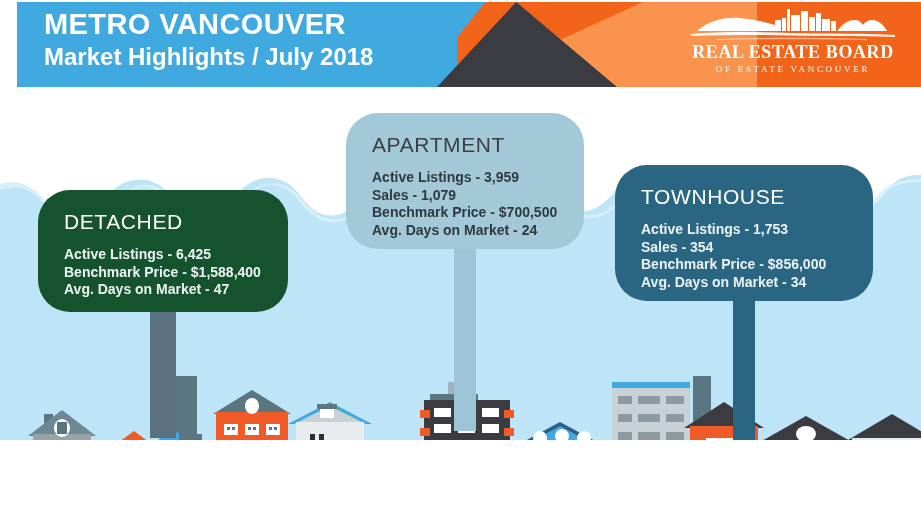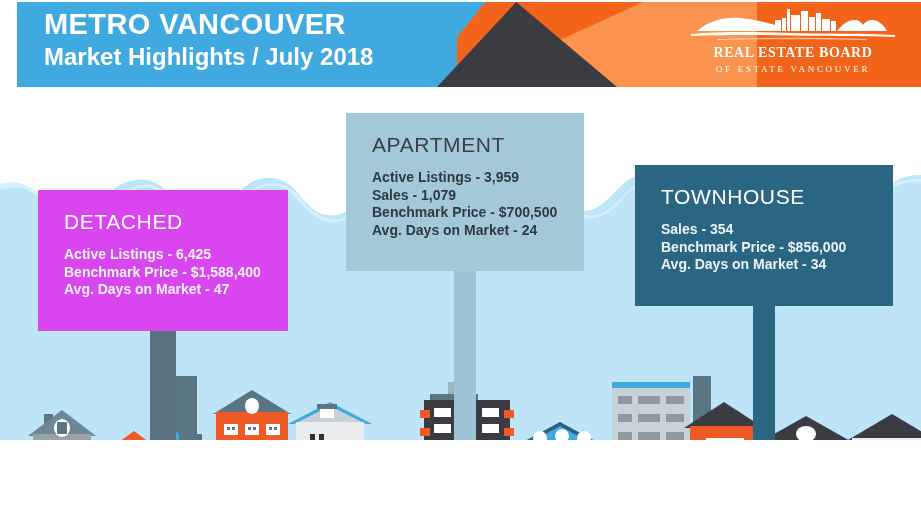--- a/index.html
+++ b/index.html
@@ -90,21 +90,21 @@
     top: 5px;
     width: 232px;
     height: 74px;
     z-index: 5;
     text-align: center;
   }
   .logo-sky { display: block; margin: 0 auto; }
   .logo-name {
     color: #ffffff;
     font-family: "Liberation Serif", serif;
-    font-size: 14px;
+    font-size: 18px;
     font-weight: bold;
     letter-spacing: 0.6px;
     line-height: 19px;
     white-space: nowrap;
   }
   .logo-sub {
     color: #ffffff;
     font-family: "Liberation Serif", serif;
     font-size: 9px;
     letter-spacing: 2.7px;
@@ -158,53 +158,54 @@
   .sign { position: absolute; z-index: 20; }
   .sign-post {
     position: absolute;
     left: 50%;
     transform: translateX(-50%);
     top: 100%;
   }
   .panel {
     position: relative;
     box-sizing: border-box;
-    padding: 18px 22px 32px 26px;
+    padding: 18px 22px 10px 26px;
+    border-radius: 32px;
   }
   .panel-title {
     font-size: 21px;
     font-weight: normal;
     letter-spacing: 0.6px;
     line-height: 27px;
     margin-bottom: 11px;
     white-space: nowrap;
   }
   .panel-line {
     font-size: 14px;
     font-weight: bold;
     line-height: 17.5px;
     white-space: nowrap;
   }
 
   
   #sign-detached { left: 38px; top: 103px; width: 250px; }
-  #sign-detached .panel { background: #d946ef; min-height: 122px; }
+  #sign-detached .panel { background: #14532d; min-height: 122px; }
   #sign-detached .panel-title { color: #ffffff; }
   #sign-detached .panel-line { color: #eef4f6; }
   #sign-detached .sign-post { width: 26px; height: 126px; background: #5a7280; }
 
   
   #sign-apartment { left: 346px; top: 26px; width: 238px; }
   #sign-apartment .panel { background: #a3c9d9; min-height: 122px; }
   #sign-apartment .panel-title { color: #3a4046; }
   #sign-apartment .panel-line { color: #2f3940; }
   #sign-apartment .sign-post { width: 22px; height: 182px; background: #9dc4d6; }
 
   
-  #sign-townhouse { left: 635px; top: 78px; width: 258px; }
+  #sign-townhouse { left: 615px; top: 78px; width: 258px; }
   #sign-townhouse .panel { background: #2a6682; min-height: 122px; }
   #sign-townhouse .panel-title { color: #ffffff; }
   #sign-townhouse .panel-line { color: #eaf3f7; }
   #sign-townhouse .sign-post { width: 22px; height: 148px; background: #2a6682; }
 </style>
 </head>
 <body>
 
 <div id="infographic">
 
@@ -530,20 +531,21 @@
         <div class="panel-line">Sales - 1,079</div>
         <div class="panel-line">Benchmark Price - $700,500</div>
         <div class="panel-line">Avg. Days on Market - 24</div>
       </div>
     </div>
 
     <div class="sign" id="sign-townhouse">
       <div class="sign-post"></div>
       <div class="panel">
         <div class="panel-title">TOWNHOUSE</div>
+        <div class="panel-line">Active Listings - 1,753</div>
         <div class="panel-line">Sales - 354</div>
         <div class="panel-line">Benchmark Price - $856,000</div>
         <div class="panel-line">Avg. Days on Market - 34</div>
       </div>
     </div>
 
     <div class="watermark">
       <svg width="46" height="40" viewBox="0 0 46 40">
         <ellipse cx="17" cy="16" rx="16" ry="13.5" fill="#ffffff" opacity="0.92"></ellipse>
         <path d="M8 26 L5 33 L13 29 Z" fill="#ffffff" opacity="0.92"></path>

